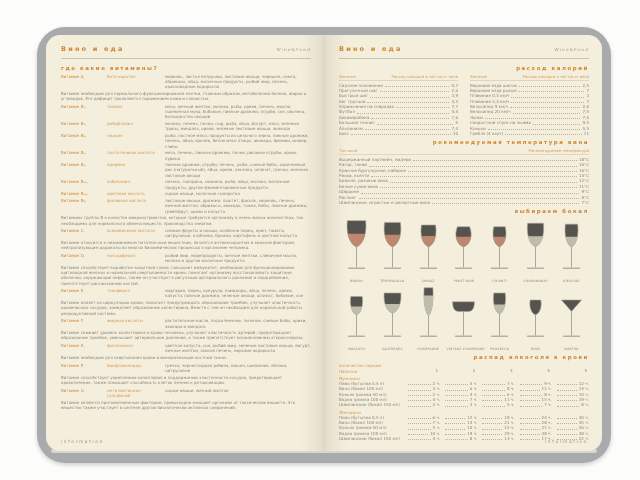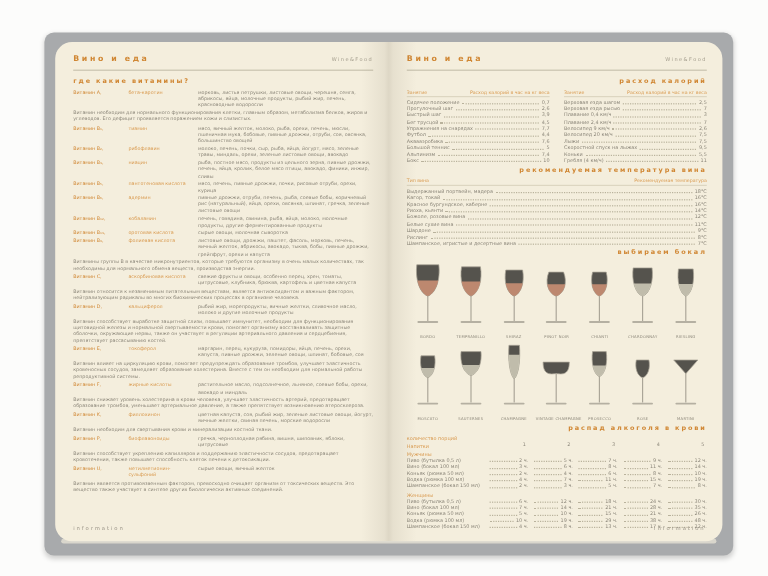--- a/index.html
+++ b/index.html
@@ -1,17 +1,17 @@
 <!DOCTYPE html>
 <html><head>
 <meta charset="utf-8">
 <style>
   html,body{margin:0;padding:0;}
   body{width:640px;height:480px;position:relative;background:#fcfcfb;font-family:"DejaVu Sans",sans-serif;overflow:hidden;}
-  .book{position:absolute;left:37px;top:27px;width:574px;height:436px;background:#a8aaac;border-radius:8px;box-shadow:0 2px 4px rgba(0,0,0,.18);}
+  .book{position:absolute;left:37px;top:27px;width:574px;height:436px;background:#a8aaac;border-radius:28px;box-shadow:0 2px 4px rgba(0,0,0,.18);}
   .page-edge{position:absolute;left:14px;bottom:10px;width:546px;height:4px;background:#d9d6cc;border-radius:2px;}
   .pages{position:absolute;left:9px;top:8px;width:556px;height:416px;background:#f4eedd;border-radius:14px;display:flex;overflow:hidden;}
   .pages::after{content:'';position:absolute;left:50%;top:0;bottom:0;width:46px;transform:translateX(-50%);
     background:linear-gradient(90deg,rgba(0,0,0,0) 0%,rgba(110,100,80,.10) 42%,rgba(110,100,80,.17) 50%,rgba(110,100,80,.10) 58%,rgba(0,0,0,0) 100%);pointer-events:none;}
   .page{width:50%;height:100%;padding:10px 13px 8px 15px;box-sizing:border-box;position:relative;overflow:hidden;}
   .page-header{display:flex;justify-content:space-between;align-items:baseline;}
   .page-title{color:#d08632;font-size:6.5px;font-weight:bold;letter-spacing:2.2px;}
   .brand{color:#a29c8c;font-size:4.2px;letter-spacing:1.2px;}
   .header-rule{border-top:1px solid #c9c2ae;margin:5px 0 6px;}
   .sec-heading{color:#d08632;font-size:5.4px;font-weight:bold;letter-spacing:1.6px;margin:3px 0 3px;}

